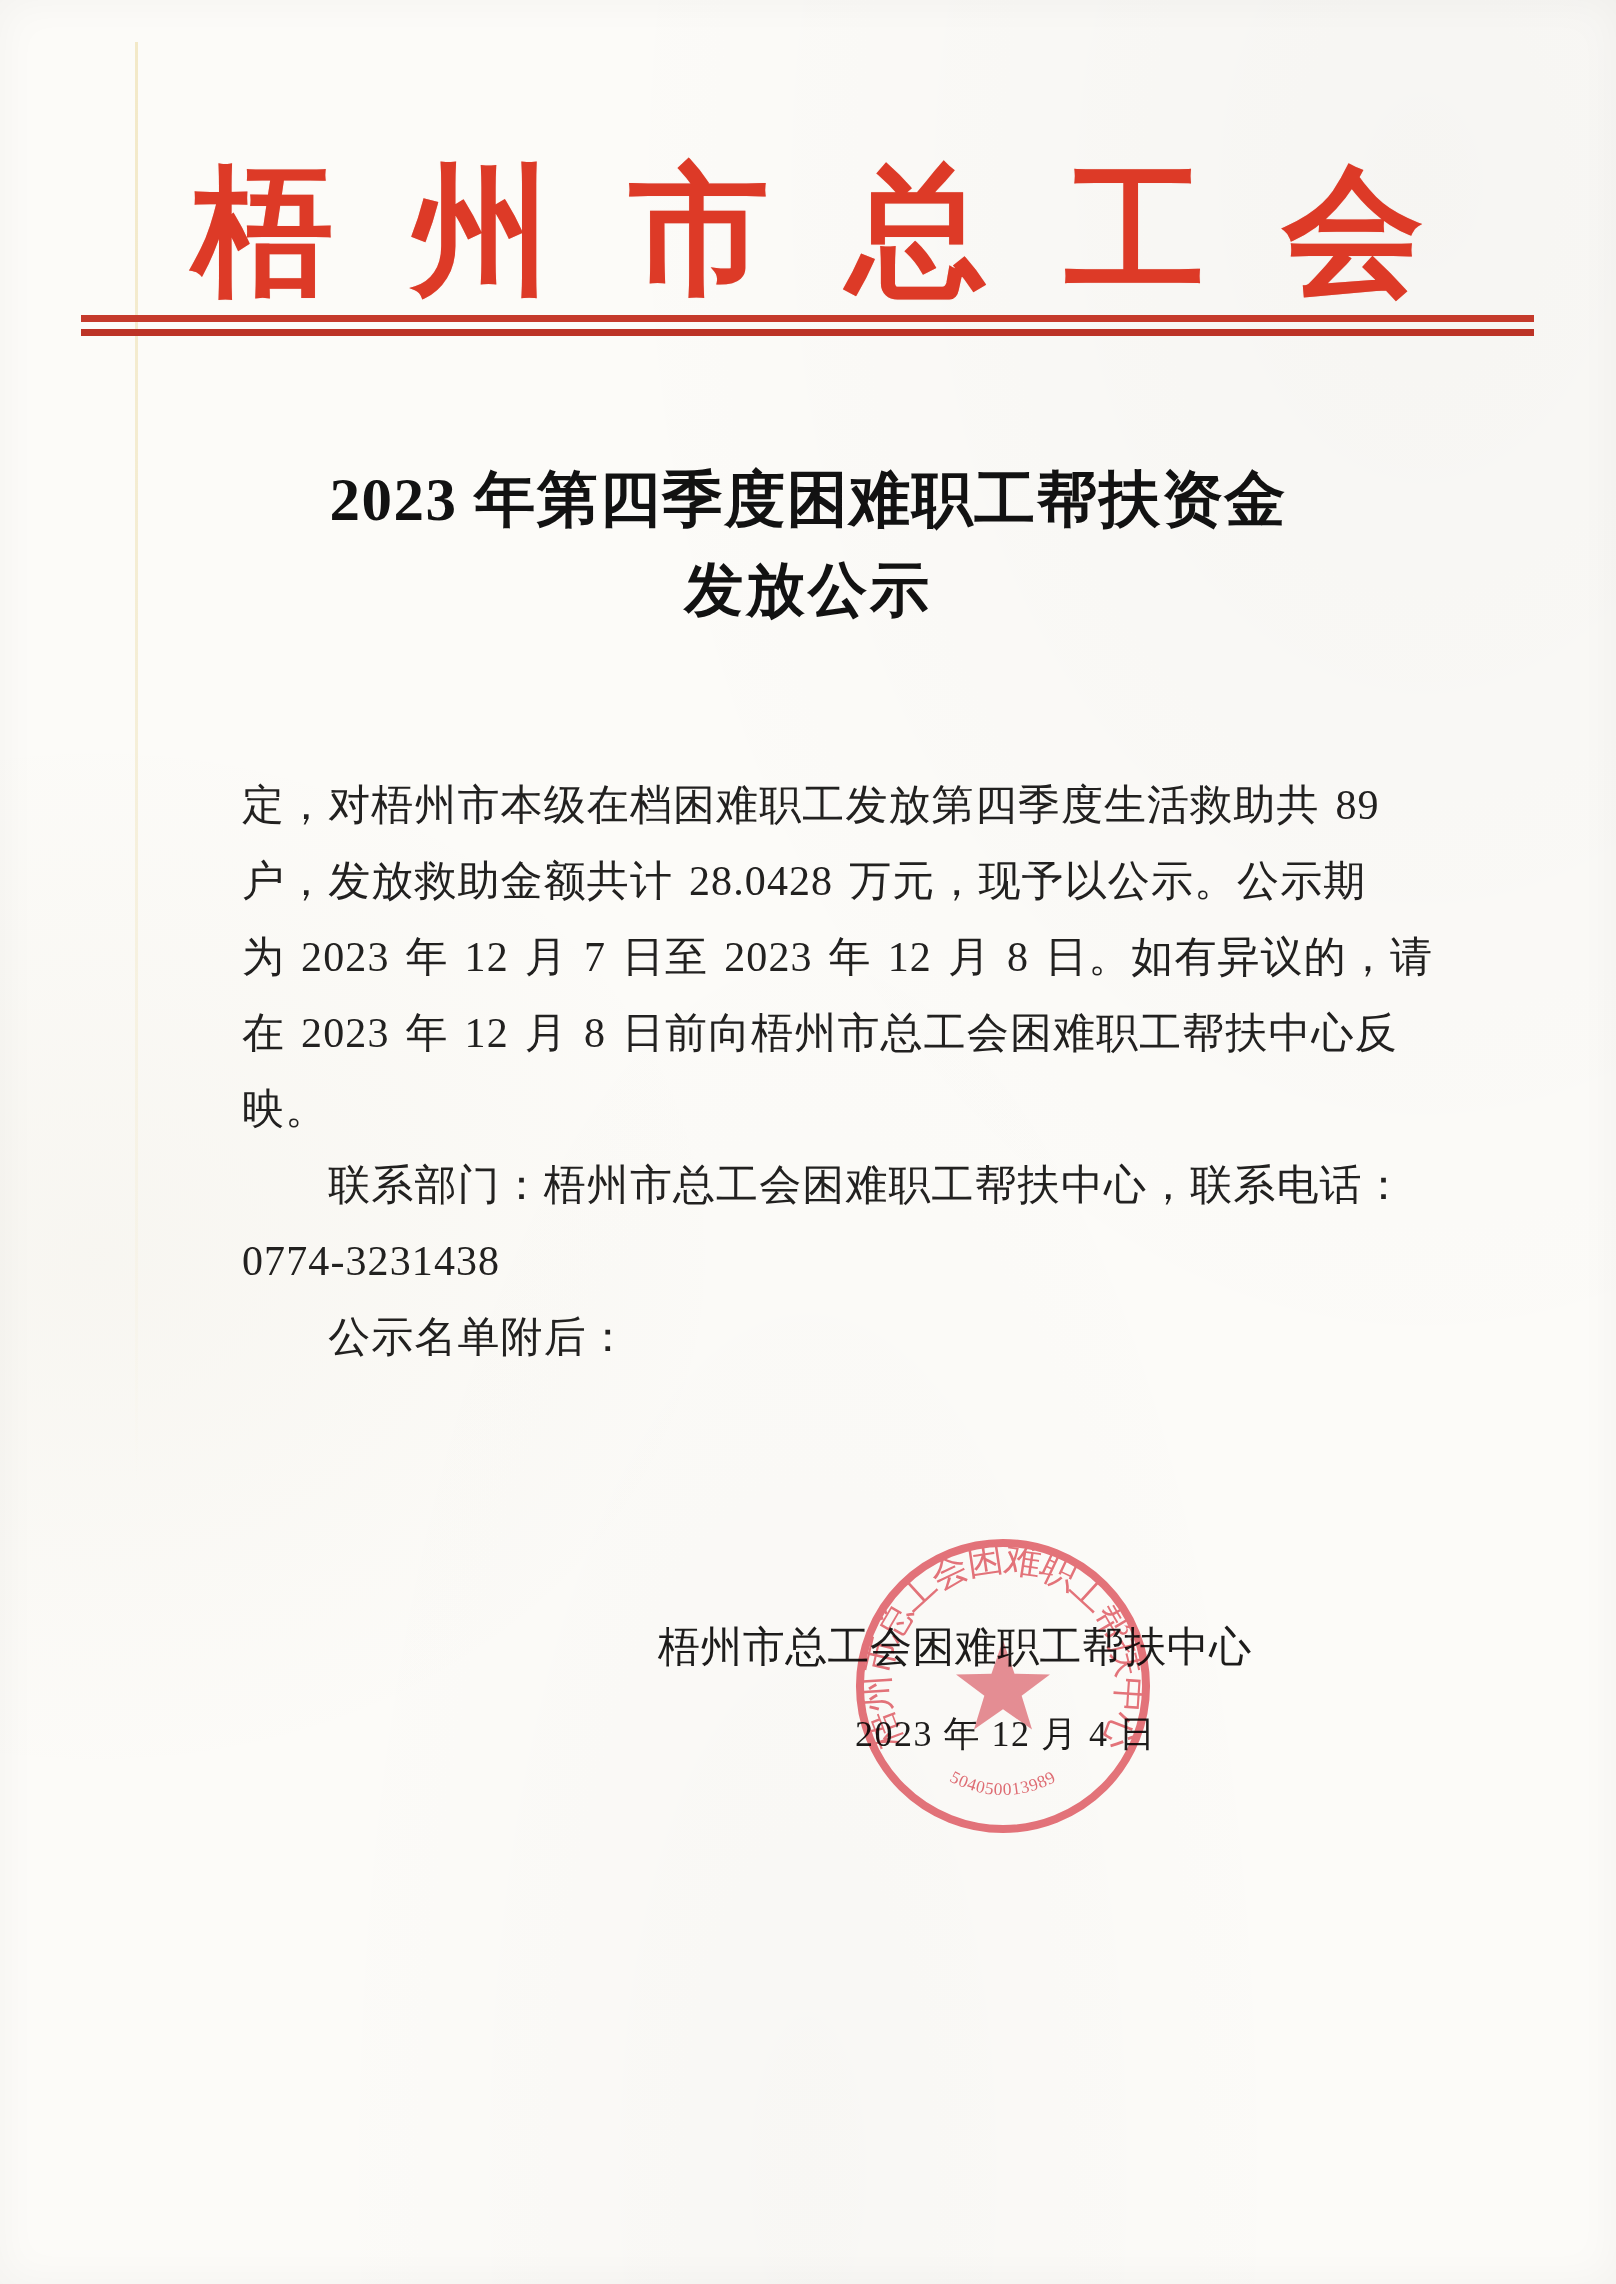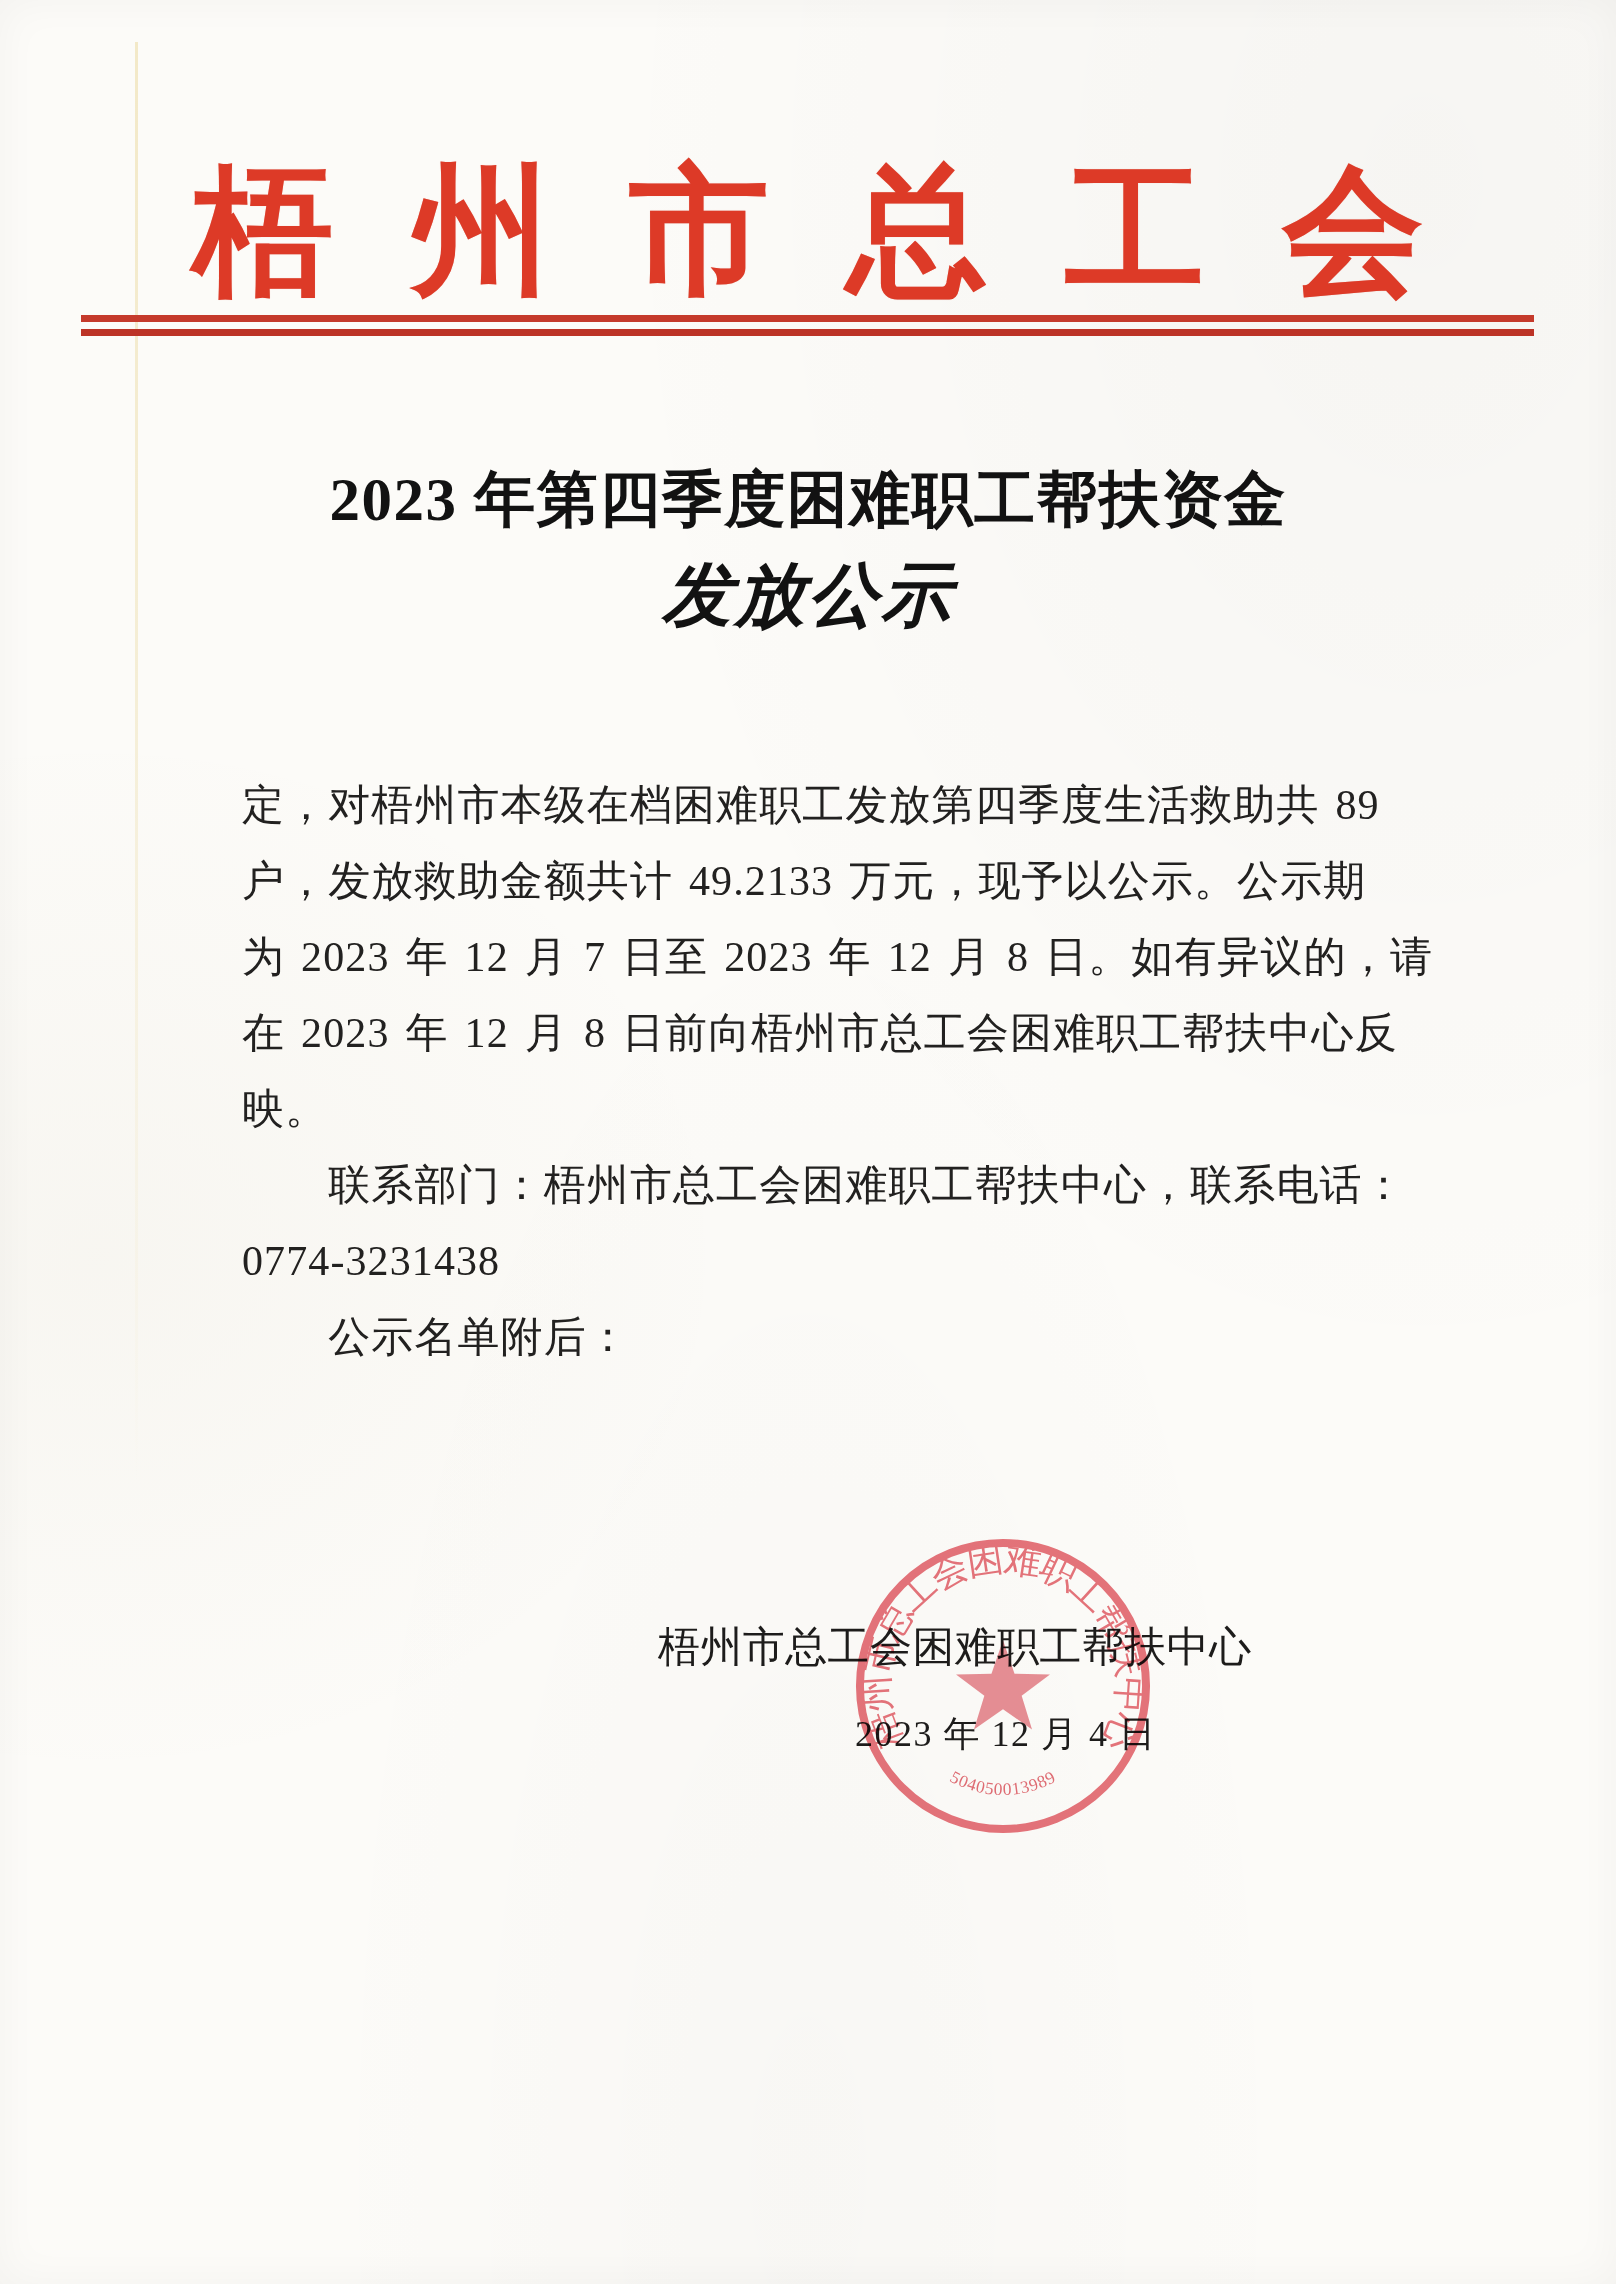--- a/index.html
+++ b/index.html
@@ -25,21 +25,21 @@
     position:absolute;left:193px;top:161px;width:1230px;height:153px;
     display:flex;justify-content:space-between;align-items:flex-start;
     font-size:140px;line-height:1.02;font-weight:700;color:#dd3a27;
     text-shadow:0 0 0.7px rgba(200,40,20,.4);
   }
   .red-rule{position:absolute;left:81px;width:1453px;}
   .red-rule.a{top:315px;height:6.5px;background:#c53a2b;}
   .red-rule.b{top:329px;height:6.5px;background:#bc3326;}
   .doc-title{position:absolute;left:0;width:100%;text-align:center;color:#121212;font-weight:700;}
   .doc-title.l1{top:469px;font-size:61px;line-height:1;letter-spacing:1.5px;}
-  .doc-title.l2{top:561px;font-size:70px;line-height:1;letter-spacing:2.9px;font-style:italic;}
+  .doc-title.l2{top:561px;font-size:59px;line-height:1;letter-spacing:2.9px;}
   .body-block{position:absolute;left:242px;top:767px;width:1206px;color:#222120;}
   .body-line{
     height:76px;line-height:76px;font-size:42px;
     letter-spacing:1.1px;word-spacing:4.4px;white-space:nowrap;
   }
   .sig-name{
     position:absolute;left:658px;top:1626px;
     font-size:42px;line-height:1;color:#1d1c1b;letter-spacing:0.4px;white-space:nowrap;
   }
   .sig-date{
@@ -68,21 +68,21 @@
       <span>会</span>
     </div>
   <div class="red-rule a"></div>
   <div class="red-rule b"></div>
 
   <div class="doc-title l1">2023 年第四季度困难职工帮扶资金</div>
   <div class="doc-title l2">发放公示</div>
 
   <div class="body-block">
     <div class="body-line">定，对梧州市本级在档困难职工发放第四季度生活救助共 89</div>
-    <div class="body-line">户，发放救助金额共计 49.2133 万元，现予以公示。公示期</div>
+    <div class="body-line">户，发放救助金额共计 28.0428 万元，现予以公示。公示期</div>
     <div class="body-line">为 2023 年 12 月 7 日至 2023 年 12 月 8 日。如有异议的，请</div>
     <div class="body-line">在 2023 年 12 月 8 日前向梧州市总工会困难职工帮扶中心反</div>
     <div class="body-line">映。</div>
     <div class="body-line">　　联系部门：梧州市总工会困难职工帮扶中心，联系电话：</div>
     <div class="body-line">0774-3231438</div>
     <div class="body-line">　　公示名单附后：</div>
   </div>
 
   <div class="sig-name">梧州市总工会困难职工帮扶中心</div>
   <div class="sig-date">2023 年 12 月 4 日</div>

